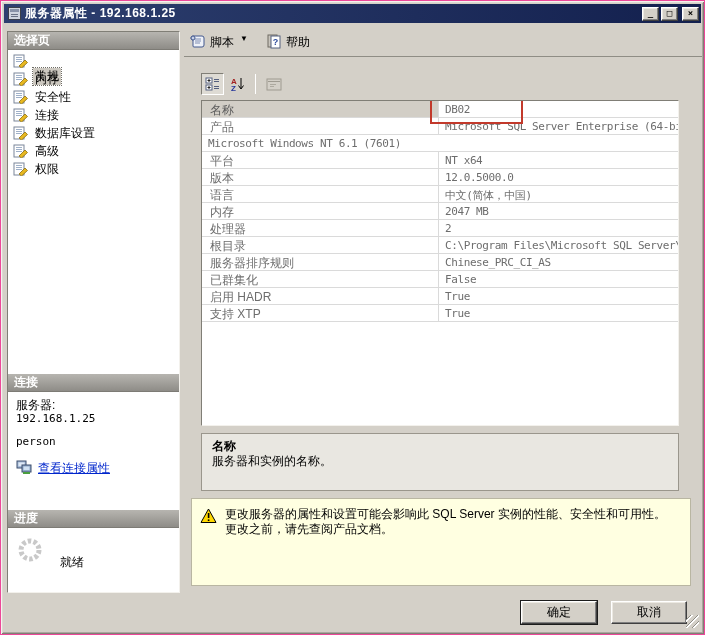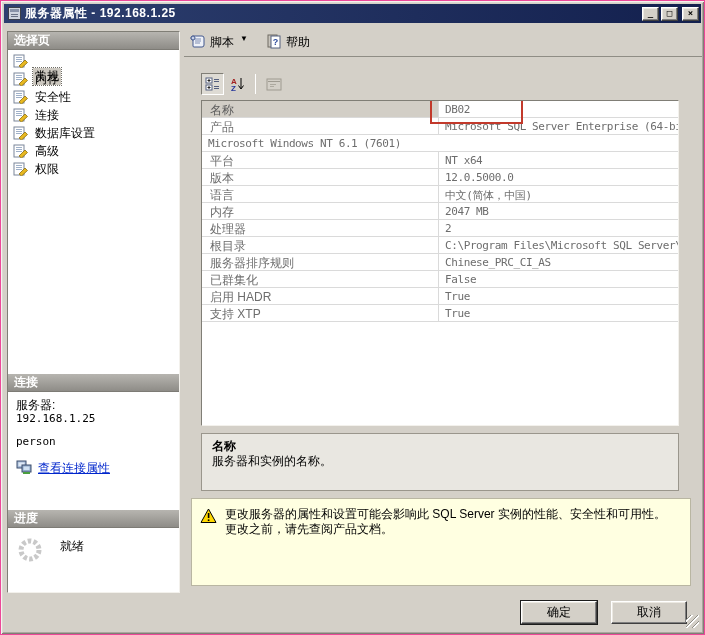--- a/index.html
+++ b/index.html
@@ -44,21 +44,21 @@
   .page-item .lbl{padding:0 2px;}
   .page-item.selected .lbl{background:#cdc9c1;outline:1px dotted #6f6d66;margin-top:31px;}
   .page-icon{width:16px;height:14px;flex:none;}
   .conn-body{position:absolute;left:0;top:360px;right:0;padding:6px 8px;line-height:14px;}
   .mono{font-family:"DejaVu Sans Mono",monospace;font-size:11px;}
   .conn-gap{height:9px;}
   .link-row{display:flex;align-items:center;gap:5px;margin-top:11px;cursor:pointer;}
   .link{color:var(--link);text-decoration:underline;}
   .prog-body{position:absolute;left:0;top:496px;right:0;padding:8px 8px;display:flex;align-items:flex-start;gap:16px;}
   .spinner{width:28px;height:28px;flex:none;}
-  .prog-label{margin-top:2px;}
+  .prog-label{margin-top:18px;}
   
   .pg-toolbar{position:absolute;left:200px;top:71px;display:flex;align-items:center;gap:2px;height:24px;}
   .pg-btn{width:23px;height:22px;display:flex;align-items:center;justify-content:center;background:var(--dialog-bg);cursor:default;}
   .pg-btn.pressed{border:1px solid;border-color:#807e76 #fff #fff #807e76;background:#dedbd4;}
   .pg-sep{width:1px;height:20px;background:#8f8d85;margin:0 4px;border-right:1px solid #fff;}
   .pg-btn.disabled{opacity:.9;}
   .grid{position:absolute;left:200px;top:99px;width:478px;height:326px;background:#fff;
     border:1px solid;border-color:#807e76 #f3f1ec #f3f1ec #807e76;overflow:hidden;}
   .pg-row{display:flex;height:17px;border-bottom:1px solid #dadada;cursor:default;}
   .pg-label{width:237px;flex:none;padding:1px 0 0 8px;color:#6d6d6d;border-right:1px solid #dadada;white-space:nowrap;overflow:hidden;}

